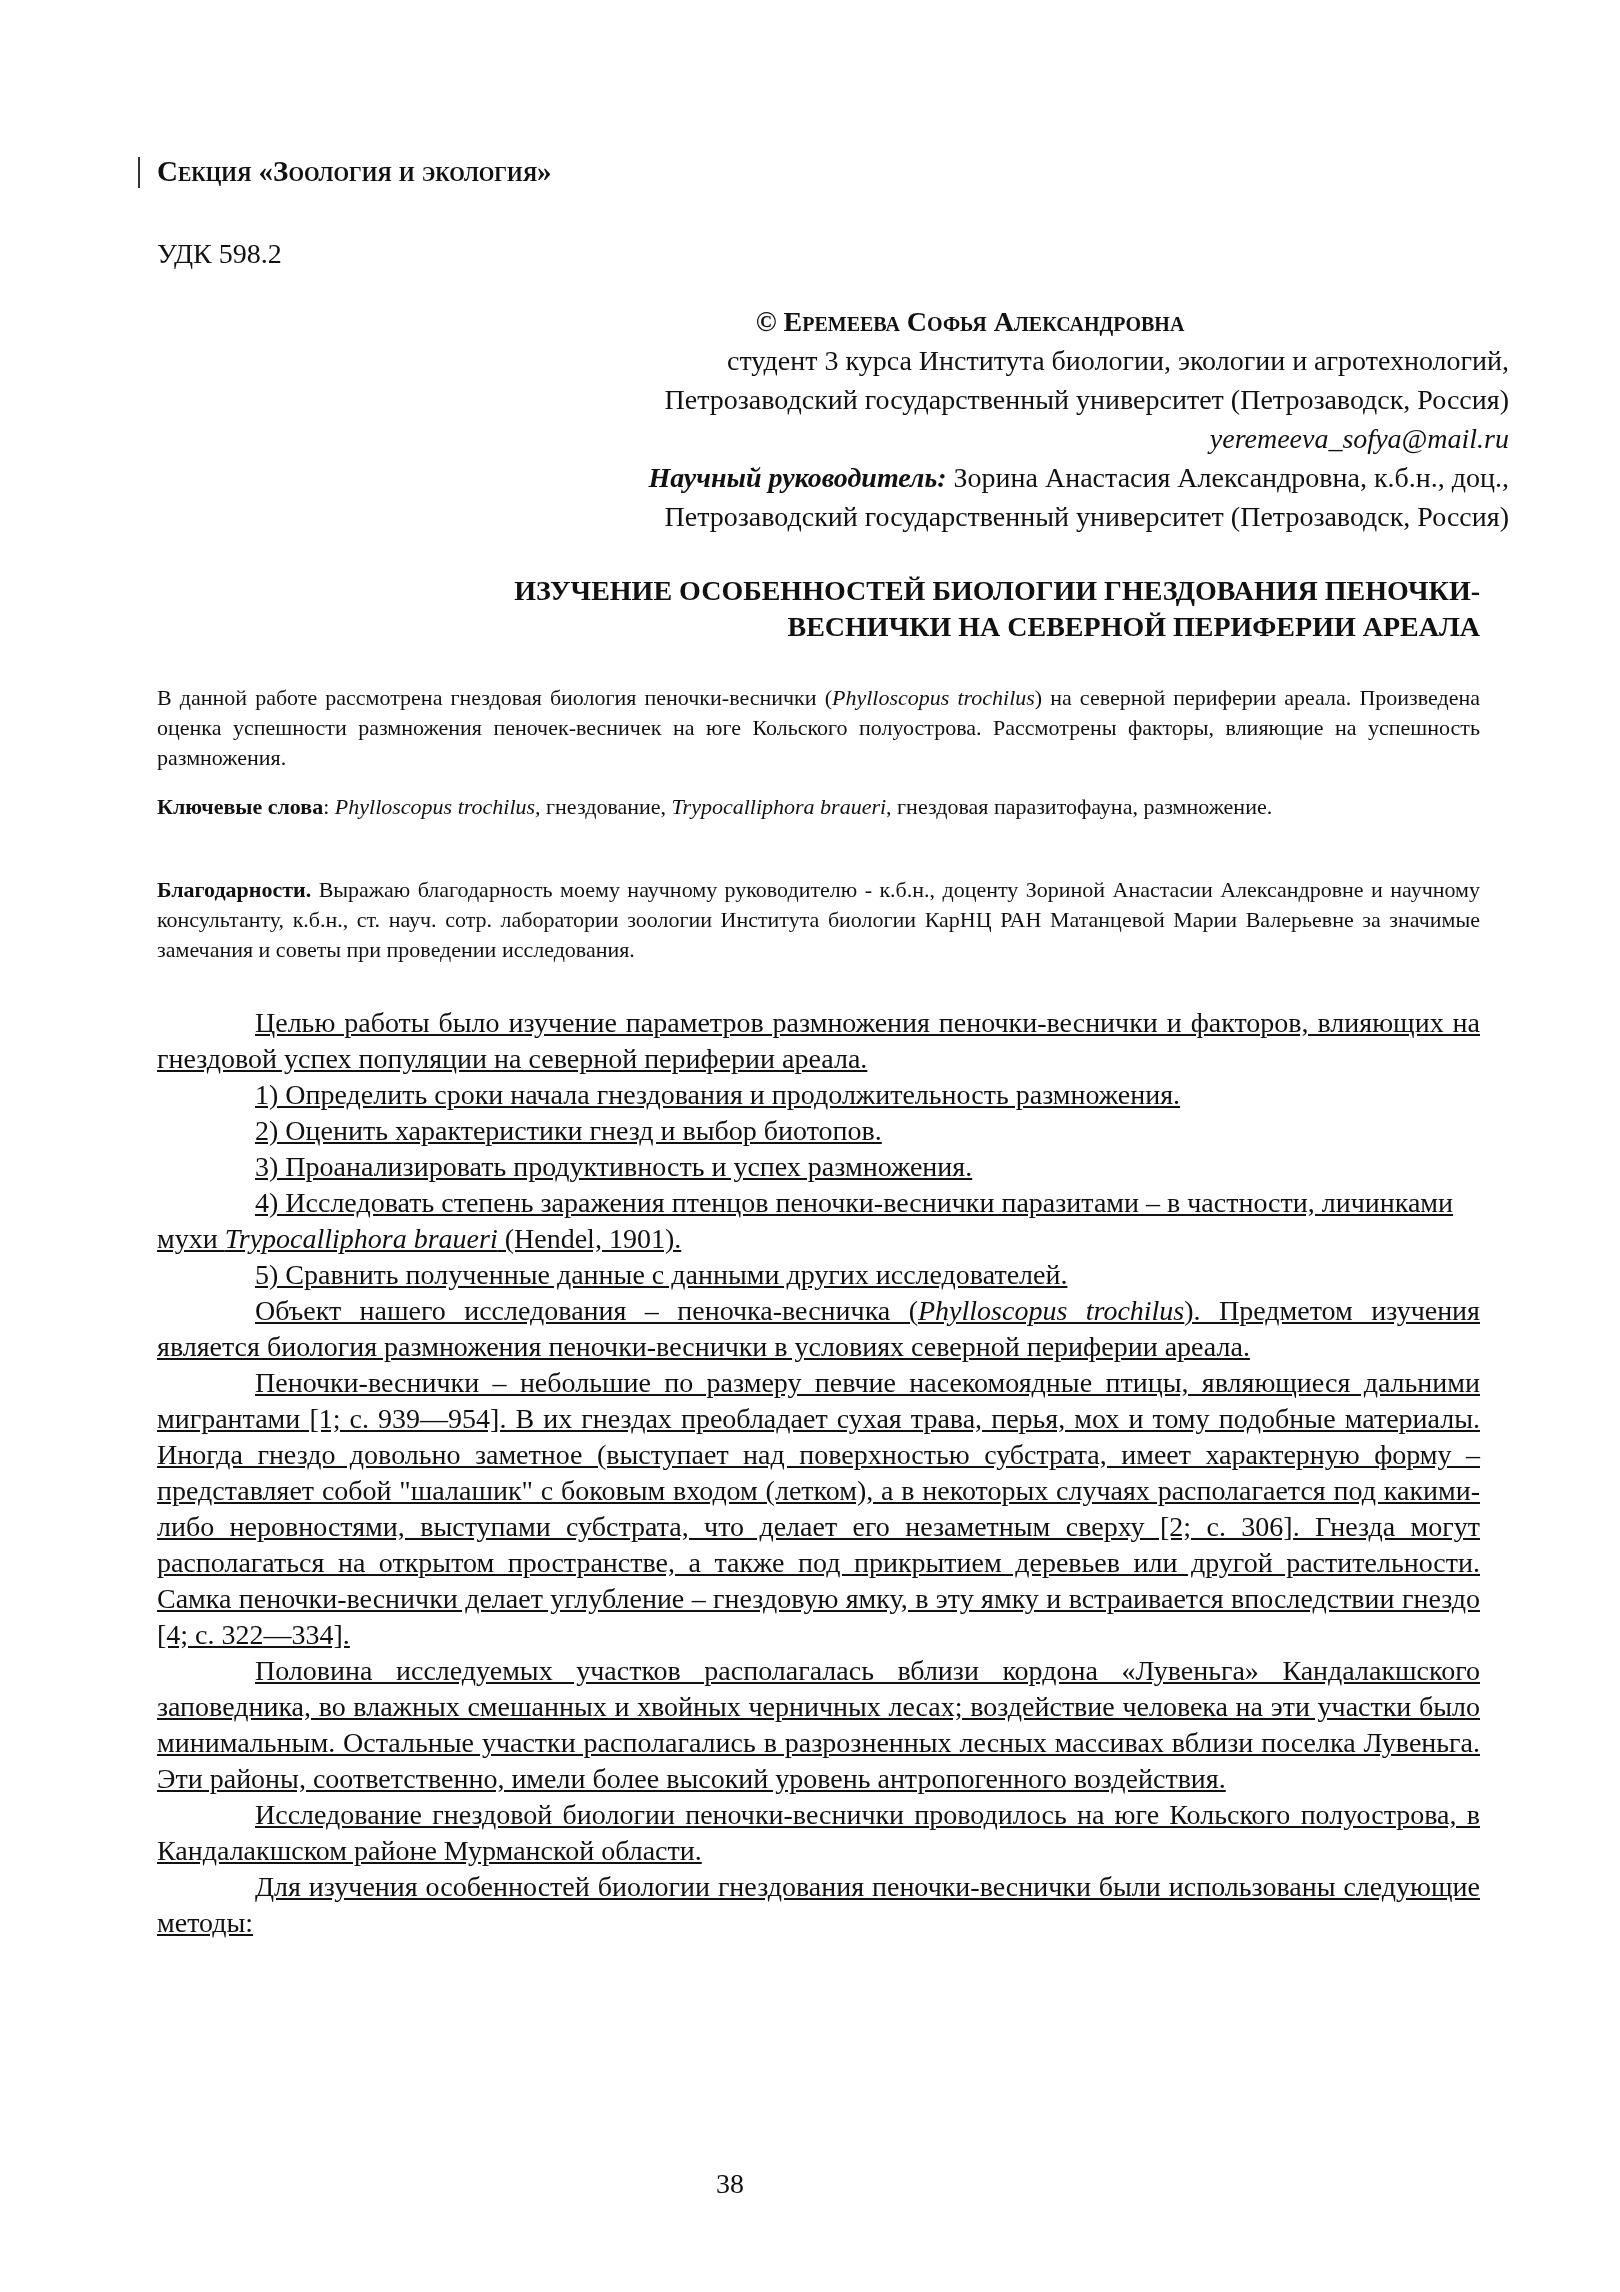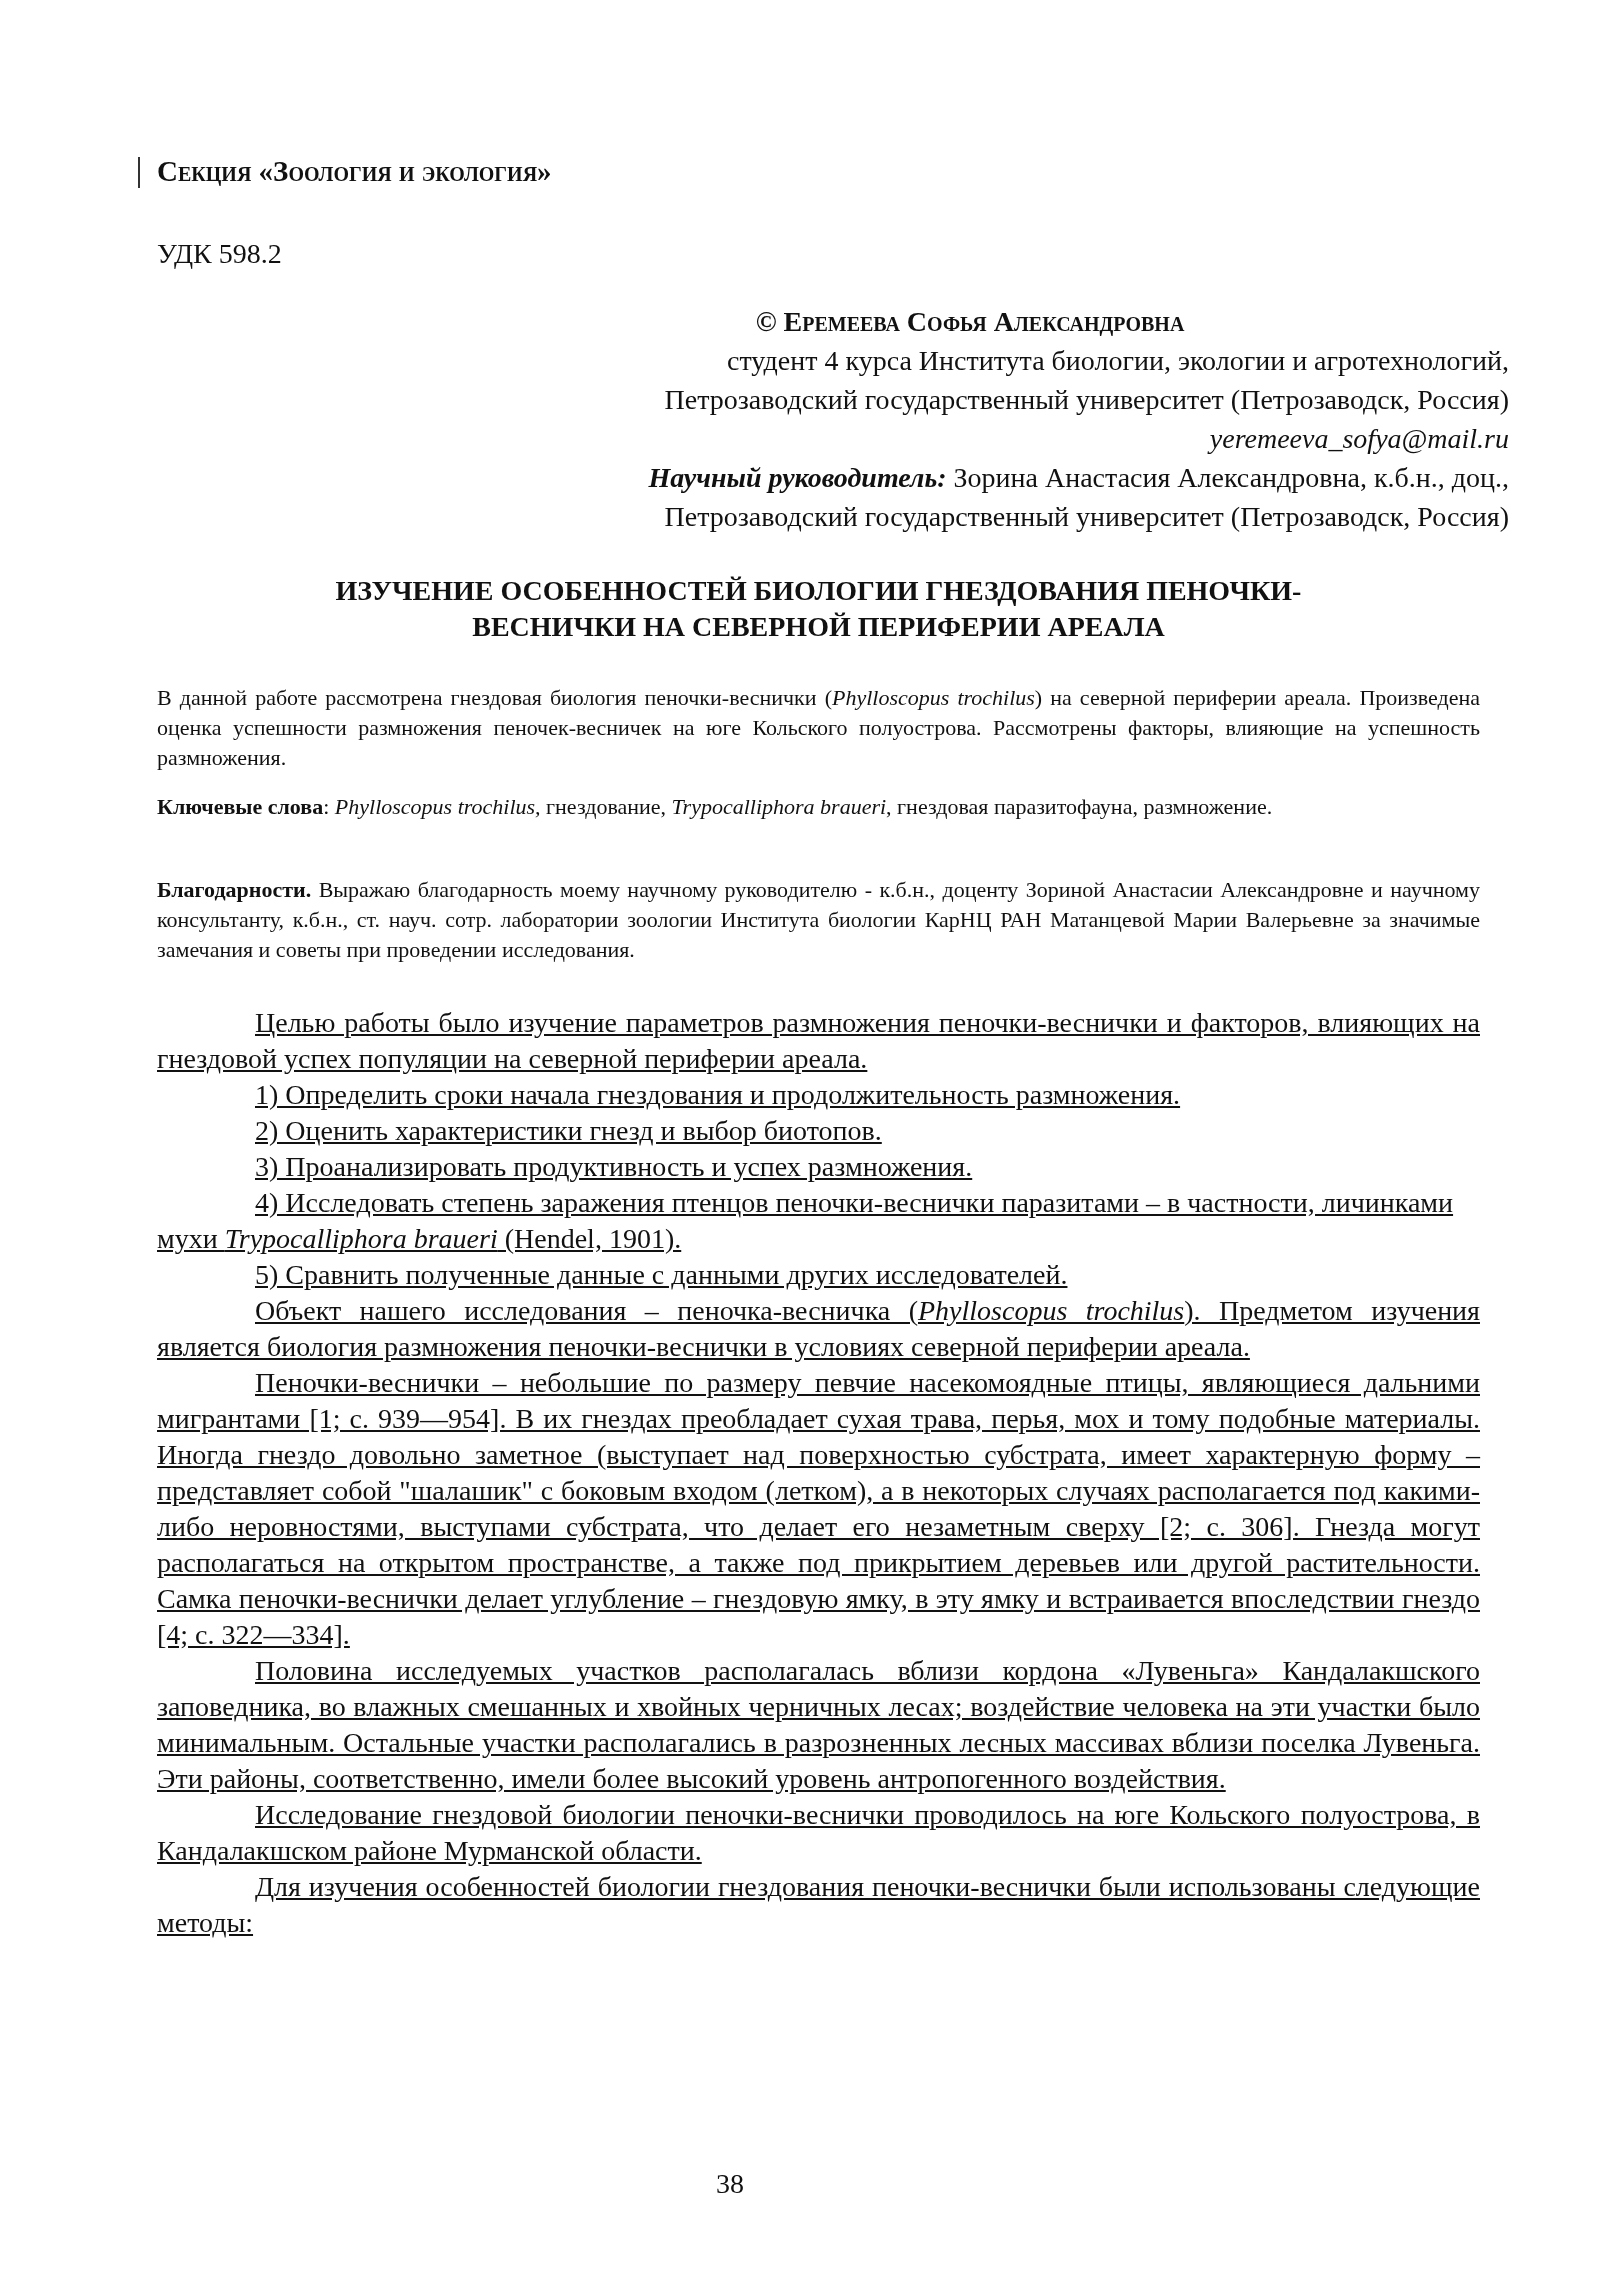--- a/index.html
+++ b/index.html
@@ -9,21 +9,21 @@
 
   .section-bar { position: absolute; left: 138px; top: 157px; width: 2px; height: 31px; background: #333; }
   .section { position: absolute; left: 157px; top: 155px; font-size: 29px; font-weight: bold; font-variant: small-caps; letter-spacing: 0px; }
   .udk { position: absolute; left: 157px; top: 238px; font-size: 28px; }
 
   .author-block { position: absolute; right: 139px; top: 302px; width: 1078px; text-align: right; font-size: 28px; line-height: 39px; }
   .author-name { font-weight: bold; font-variant: small-caps; text-align: center; }
   .email { font-style: italic; }
   .sup-label { font-weight: bold; font-style: italic; }
 
-  .title { position: absolute; left: 157px; width: 1323px; top: 573px; text-align: center; font-size: 28px; font-weight: bold; line-height: 36px; }
+  .title { position: absolute; left: 157px; width: 1323px; top: 573px; text-align: right; font-size: 28px; font-weight: bold; line-height: 36px; }
 
   .abstract { position: absolute; left: 157px; width: 1323px; font-size: 22px; line-height: 30px; text-align: justify; }
   .abstract .lbl { font-weight: bold; }
   .abs1 { top: 683px; }
   .abs2 { top: 792px; }
   .abs3 { top: 875px; }
 
   .body { position: absolute; left: 157px; width: 1323px; top: 1005px; font-size: 28px; line-height: 36px; text-decoration: underline; }
   .body p { margin: 0; text-indent: 98px; }
   .body p.j { text-align: justify; text-align-last: left; }
@@ -35,21 +35,21 @@
 <body>
 
 <div class="page">
 
   <div class="section-bar"></div>
   <div class="section">Секция «Зоология и экология»</div>
   <div class="udk">УДК 598.2</div>
 
   <div class="author-block">
     <div class="author-name">© Еремеева Софья Александровна</div>
-    <div>студент 4 курса Института биологии, экологии и агротехнологий,</div>
+    <div>студент 3 курса Института биологии, экологии и агротехнологий,</div>
     <div>Петрозаводский государственный университет (Петрозаводск, Россия)</div>
     <div class="email">yeremeeva_sofya@mail.ru</div>
     <div><span class="sup-label">Научный руководитель:</span><span> Зорина Анастасия Александровна, к.б.н., доц.,</span></div>
     <div>Петрозаводский государственный университет (Петрозаводск, Россия)</div>
   </div>
 
   <div class="title">
     <div>ИЗУЧЕНИЕ ОСОБЕННОСТЕЙ БИОЛОГИИ ГНЕЗДОВАНИЯ ПЕНОЧКИ-</div>
     <div>ВЕСНИЧКИ НА СЕВЕРНОЙ ПЕРИФЕРИИ АРЕАЛА</div>
   </div>

